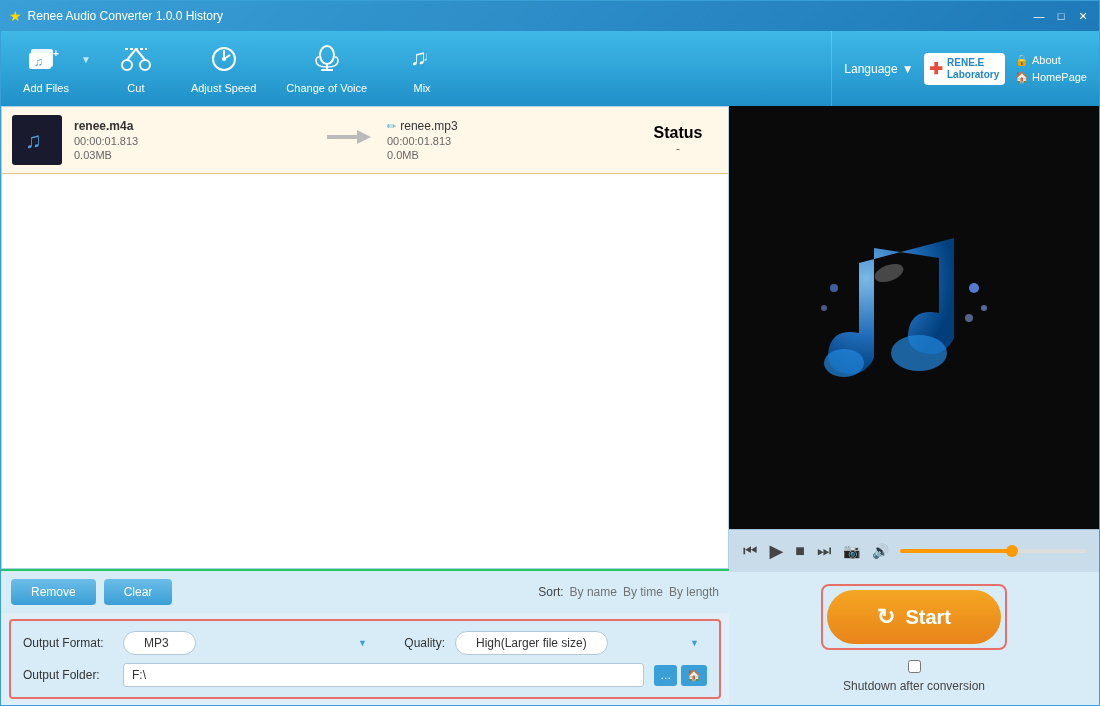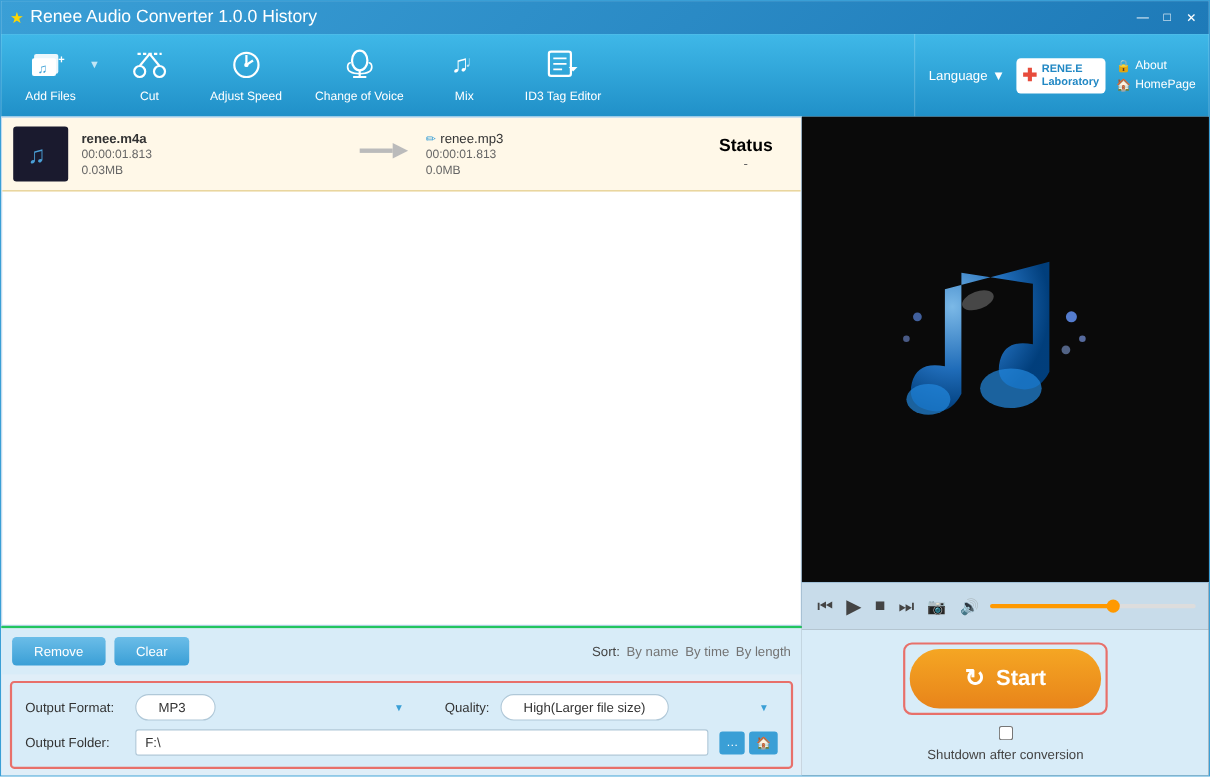--- a/index.html
+++ b/index.html
@@ -8,21 +8,21 @@
     
     .titlebar {
       background: linear-gradient(135deg, #3a9fd6 0%, #1e7ab8 100%);
       height: 30px;
       display: flex;
       align-items: center;
       padding: 0 8px;
       color: white;
     }
     .titlebar-logo { font-size: 14px; margin-right: 6px; color: #ffd700; }
-    .titlebar-title { font-size: 16px; color: white; flex: 1; }
+    .titlebar-title { font-size: 12px; color: white; flex: 1; }
     .titlebar-controls { display: flex; gap: 6px; }
     .titlebar-btn { width: 16px; height: 16px; display: flex; align-items: center; justify-content: center; cursor: pointer; color: white; font-size: 11px; }
 
     
     .toolbar {
       display: flex;
       align-items: center;
       padding: 8px 10px;
       flex: 1;
       gap: 10px;
@@ -446,32 +446,20 @@
       <div class="toolbar-item">
         <div class="icon">
           <svg width="34" height="30" viewBox="0 0 34 30">
             <text x="5" y="22" font-size="22" fill="white">♫</text>
             <text x="18" y="18" font-size="14" fill="white" opacity="0.7">♩</text>
           </svg>
         </div>
         <span class="label">Mix</span>
       </div>
 
-      <div class="toolbar-item">
-        <div class="icon">
-          <svg width="34" height="30" viewBox="0 0 34 30">
-            <rect x="4" y="4" width="20" height="22" rx="2" stroke="white" stroke-width="2" fill="none"></rect>
-            <line x1="8" y1="10" x2="20" y2="10" stroke="white" stroke-width="1.5"></line>
-            <line x1="8" y1="15" x2="20" y2="15" stroke="white" stroke-width="1.5"></line>
-            <line x1="8" y1="20" x2="16" y2="20" stroke="white" stroke-width="1.5"></line>
-            <path d="M22 18 L30 18 L26 22 Z" fill="white"></path>
-          </svg>
-        </div>
-        <span class="label">ID3 Tag Editor</span>
-      </div>
     </div>
 
     <div class="branding">
       <div class="language-btn">
         <span>Language</span>
         <span>▼</span>
       </div>
       <div class="rene-logo">
         <span class="rene-cross">✚</span>
         <div class="rene-text">

